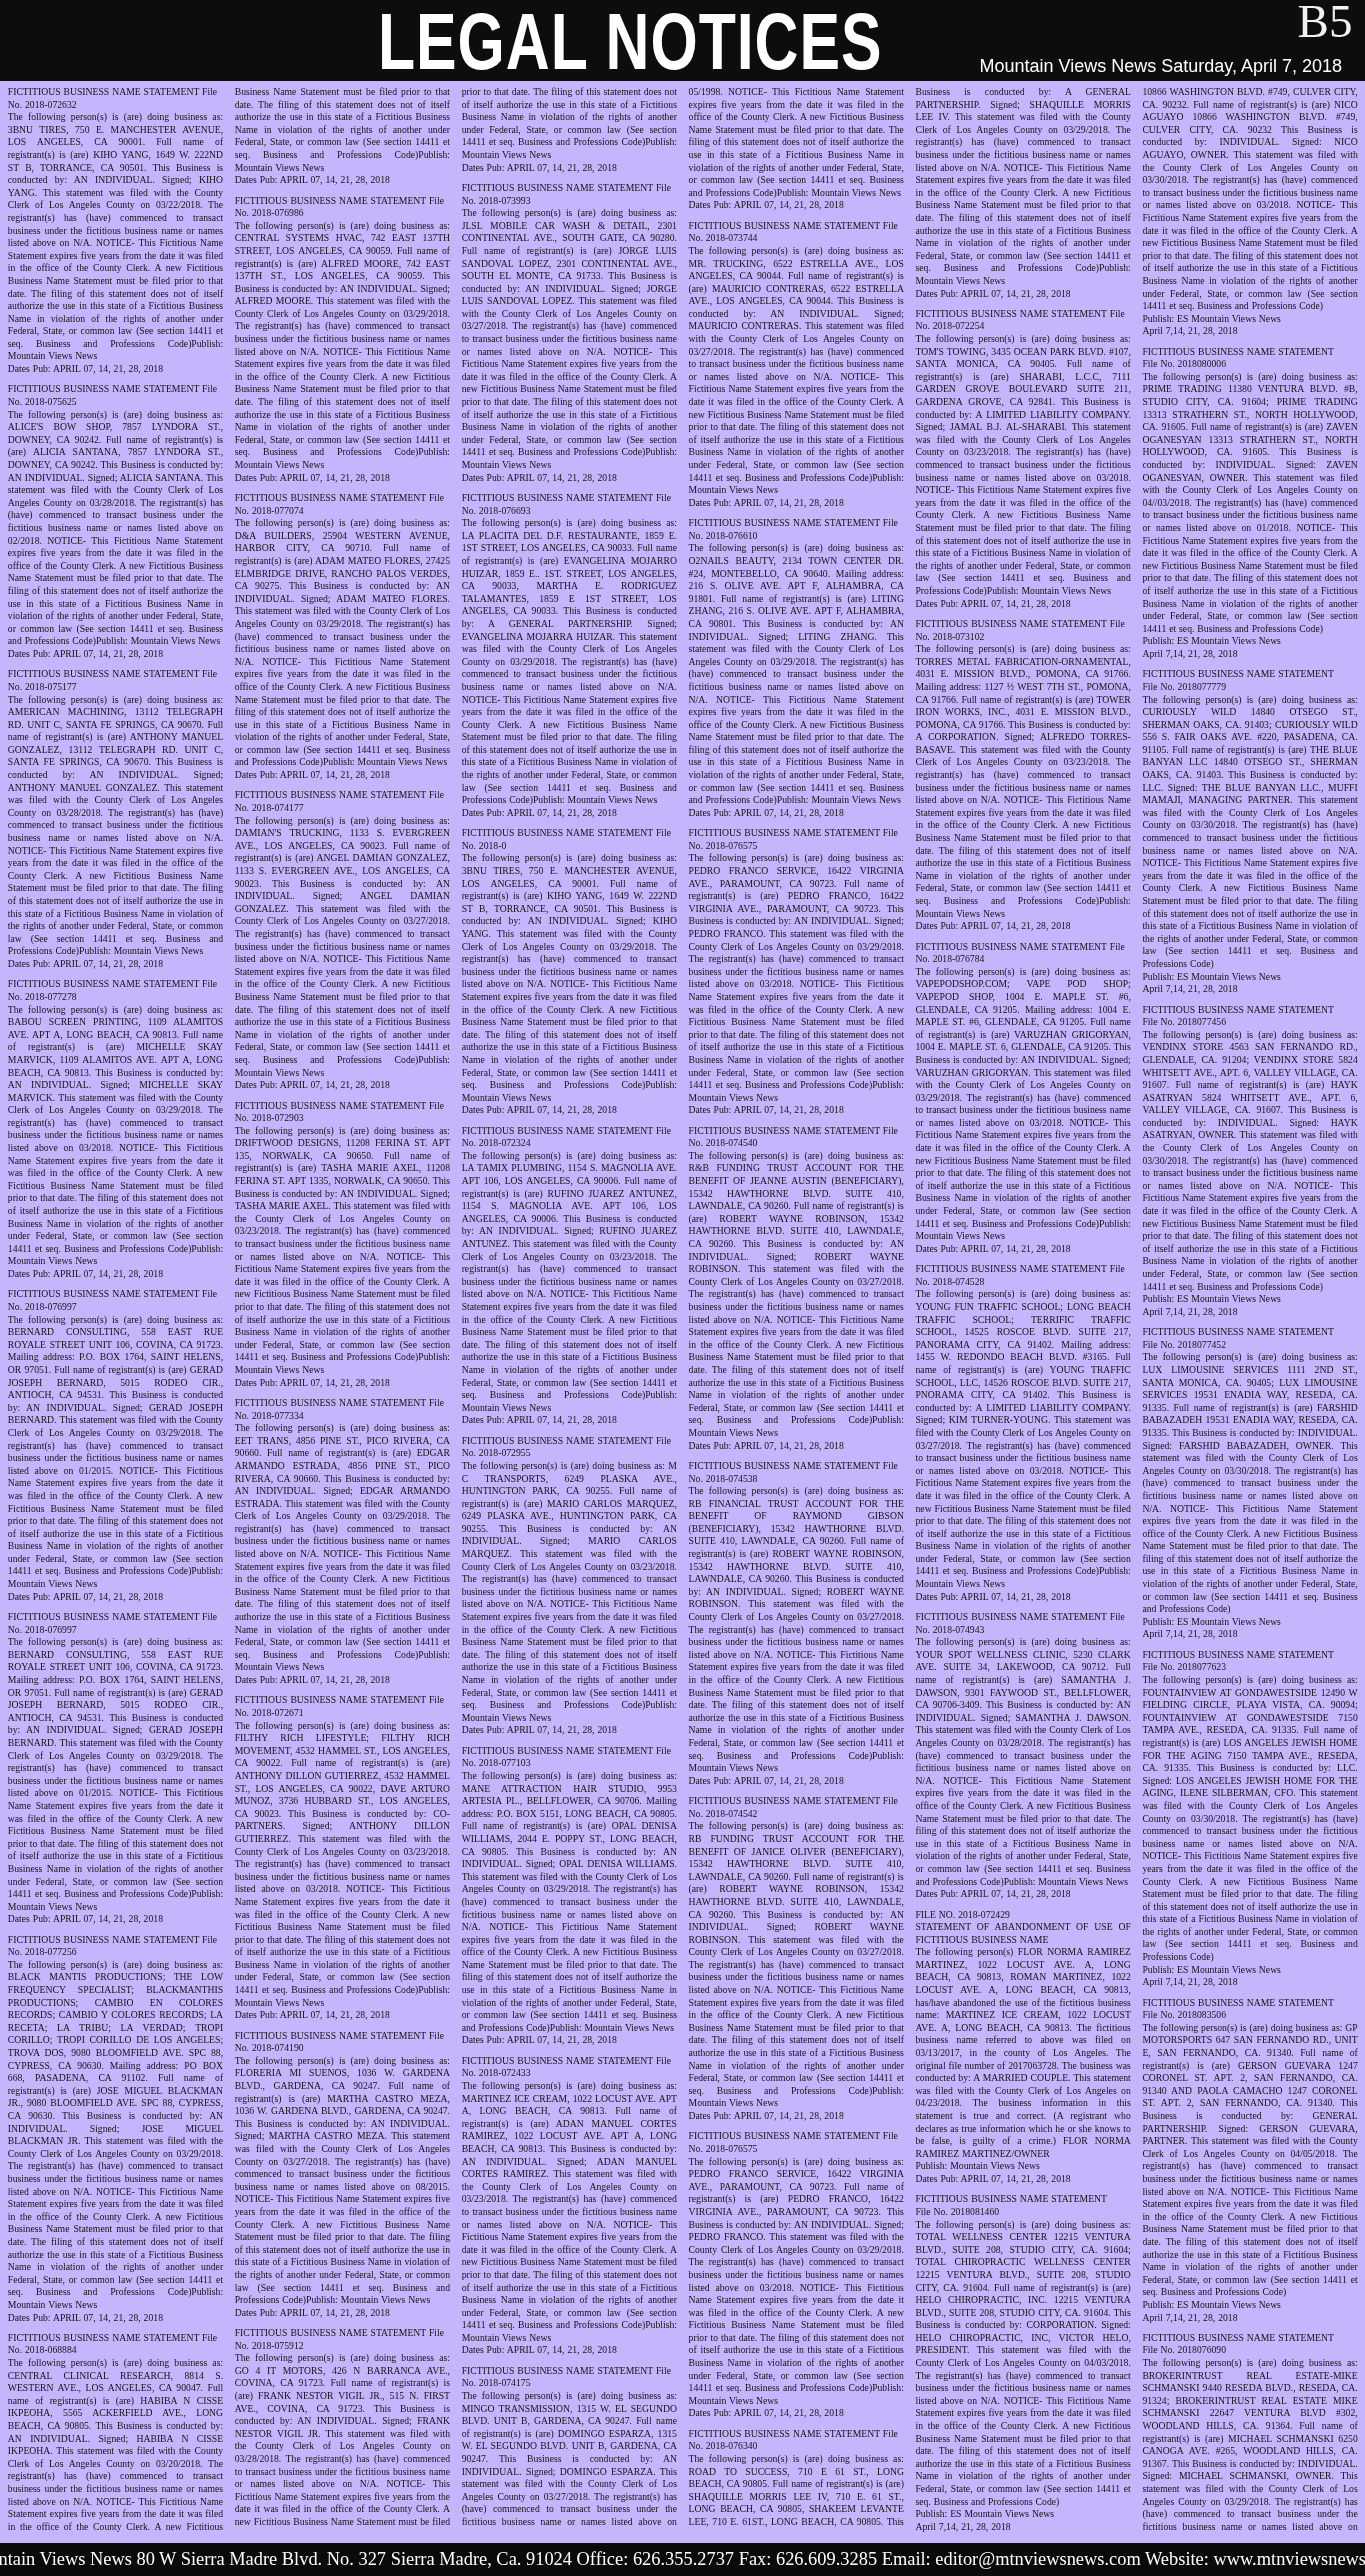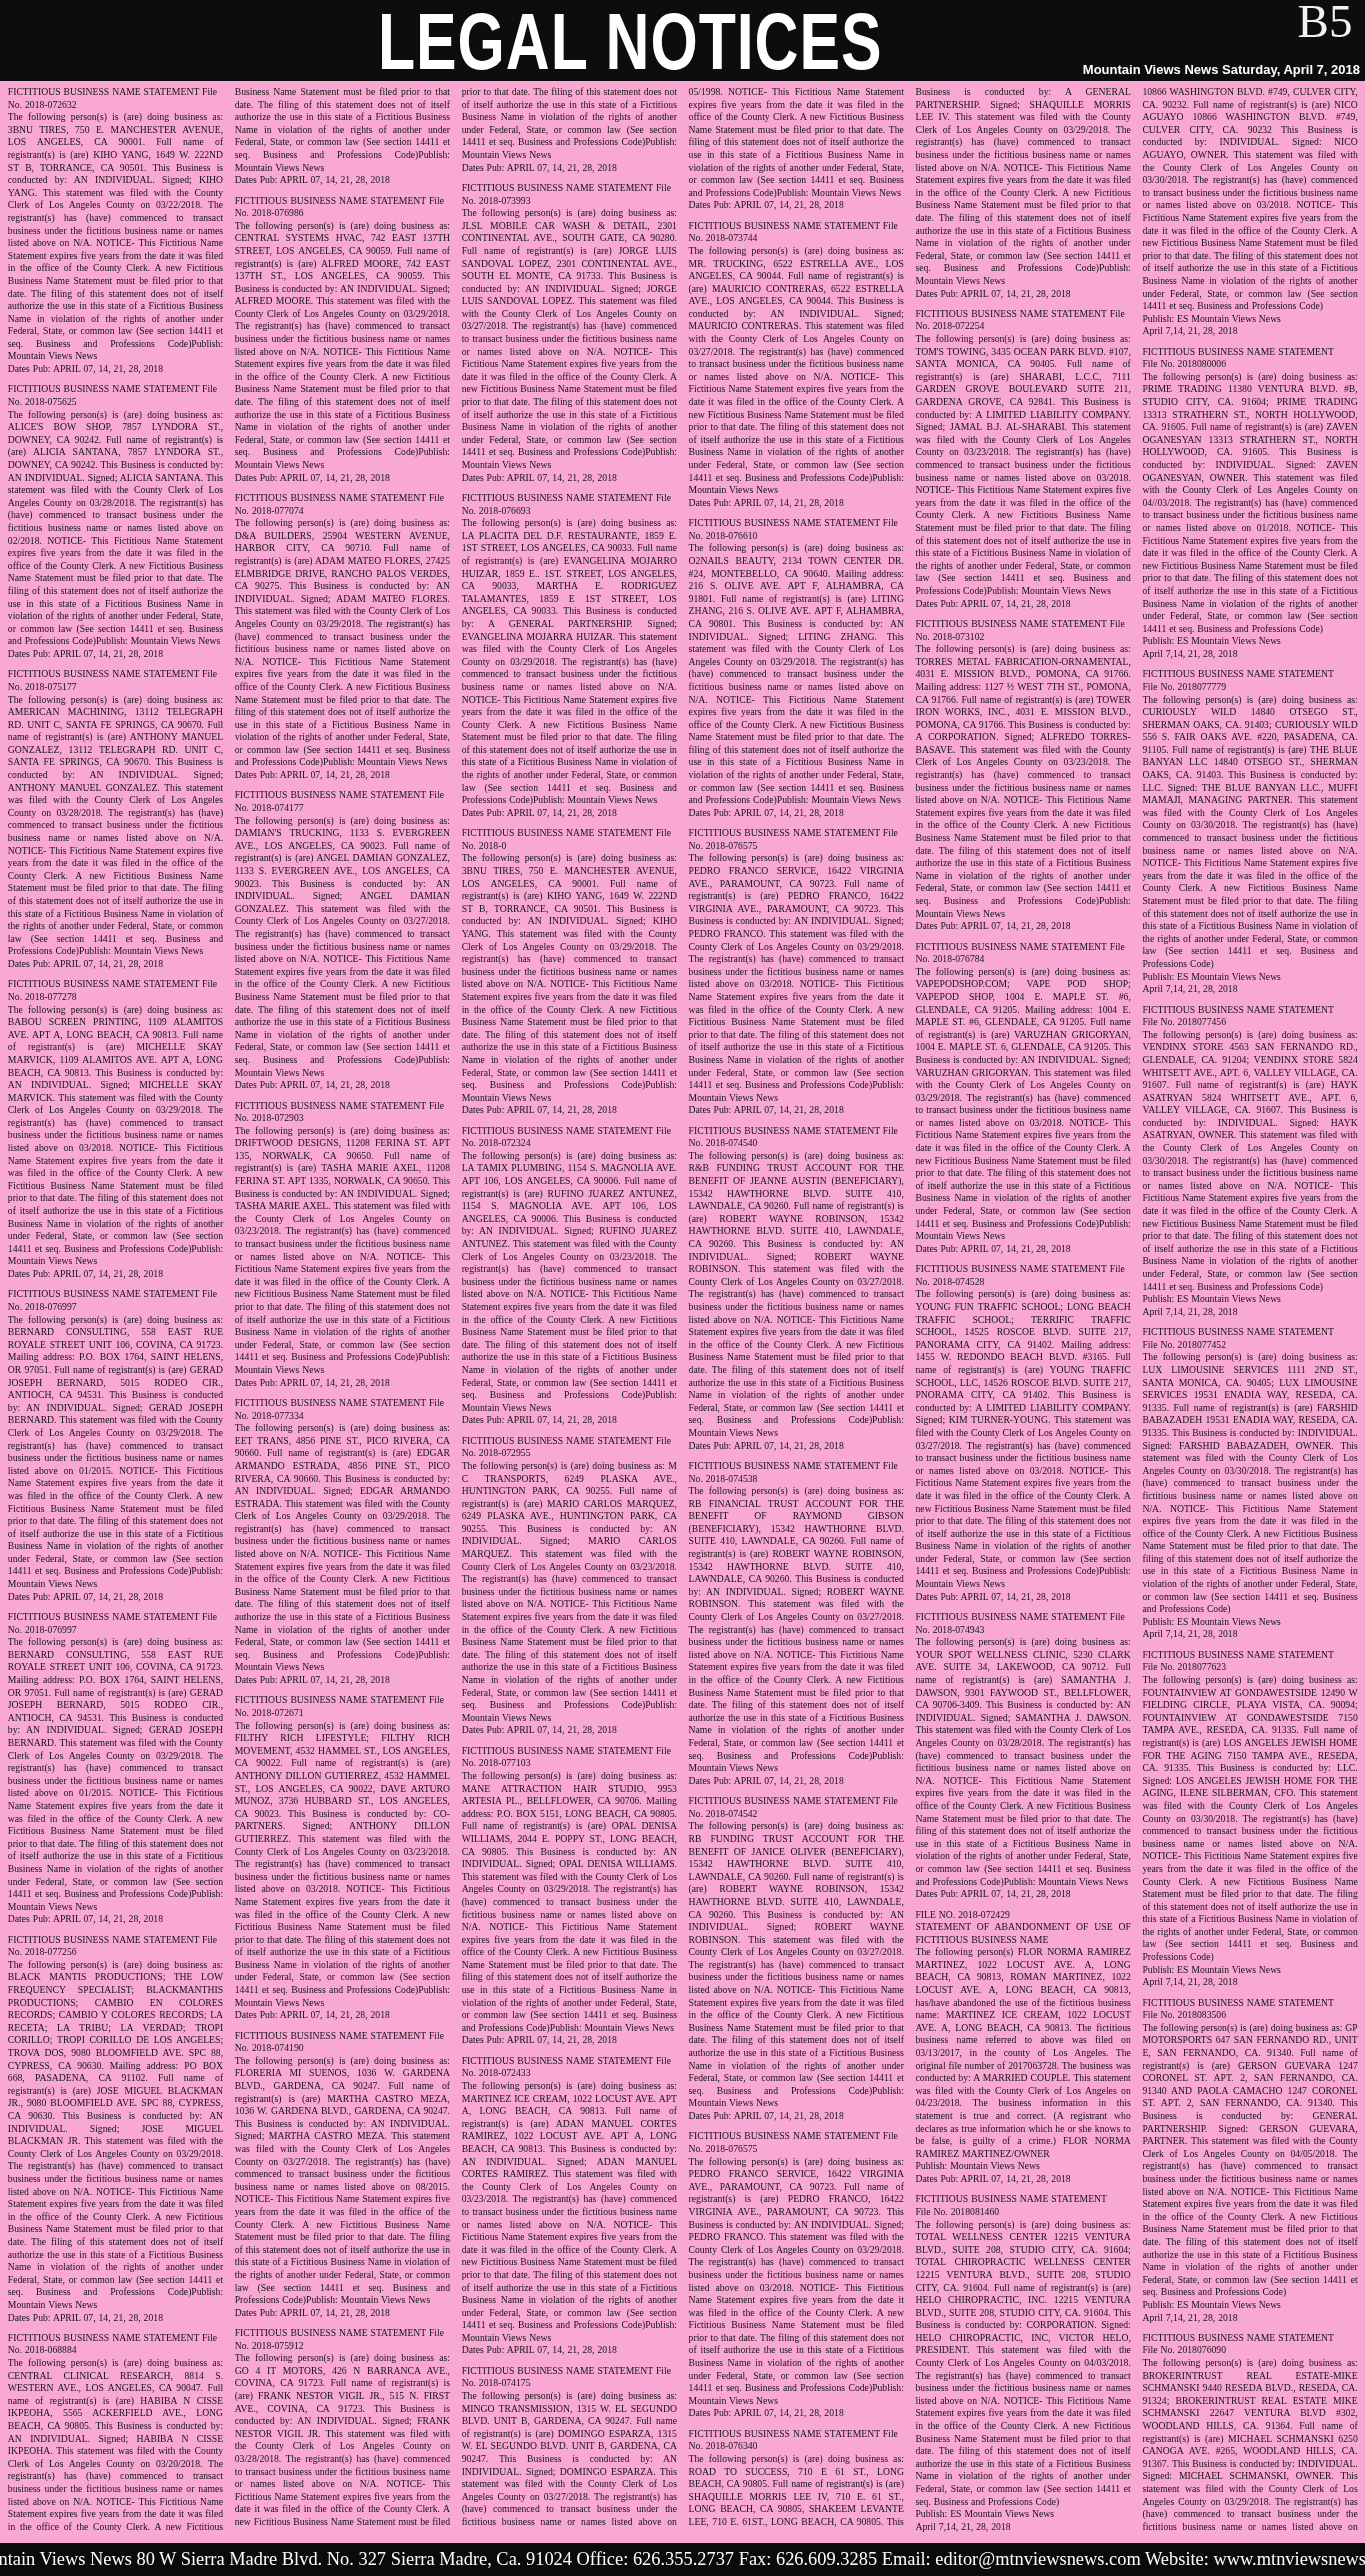--- a/index.html
+++ b/index.html
@@ -1,26 +1,26 @@
 <!DOCTYPE html>
 <html><head>
 <meta charset="utf-8">
 <style>
   html,body{margin:0;padding:0;background:#fff;}
-  #page{width:1366px;height:2576px;background:#f9a8d4;position:relative;overflow:hidden;
+  #page{width:1366px;height:2576px;background:#c4b5fd;position:relative;overflow:hidden;
         font-family:"Liberation Serif",serif;color:#141414;}
   
   #masthead{height:81px;background:#0d0d0d;color:#fff;position:relative;overflow:hidden;}
   #page-title{position:absolute;left:378px;top:-3.9px;
       font-family:"Liberation Sans",sans-serif;font-weight:700;font-size:62px;letter-spacing:1px;
       transform:scale(0.98,1.28);transform-origin:left top;white-space:nowrap;}
   #page-number{position:absolute;right:13.6px;top:-5.8px;font-family:"Liberation Serif",serif;
       font-size:47px;font-weight:400;color:#f2f2f2;}
-  #masthead-line{position:absolute;right:6px;bottom:3.9px;font-family:"Liberation Sans",sans-serif;
-      font-weight:700;font-size:13px;color:#fff;white-space:nowrap;}
+  #masthead-line{position:absolute;right:24px;bottom:3.9px;font-family:"Liberation Sans",sans-serif;
+      font-weight:400;font-size:18px;color:#fff;white-space:nowrap;}
   
   #notices-flow{box-sizing:border-box;width:1350px;margin:0 7.8px;padding-top:5px;height:2454px;
       column-count:6;column-gap:11.6px;column-fill:auto;overflow:hidden;
       font-size:9.7px;line-height:12.6px;text-align:justify;}
   .notice{margin:0 0 7.8px 0;white-space:pre-line;word-spacing:0.5px;}
   
   #page-footer{position:absolute;left:0;bottom:0;width:100%;height:33px;background:#0b0b0b;
       color:#fff;display:flex;align-items:center;justify-content:center;}
   #footer-line{font-family:"Liberation Serif",serif;font-size:18.4px;white-space:nowrap;}
 </style>

